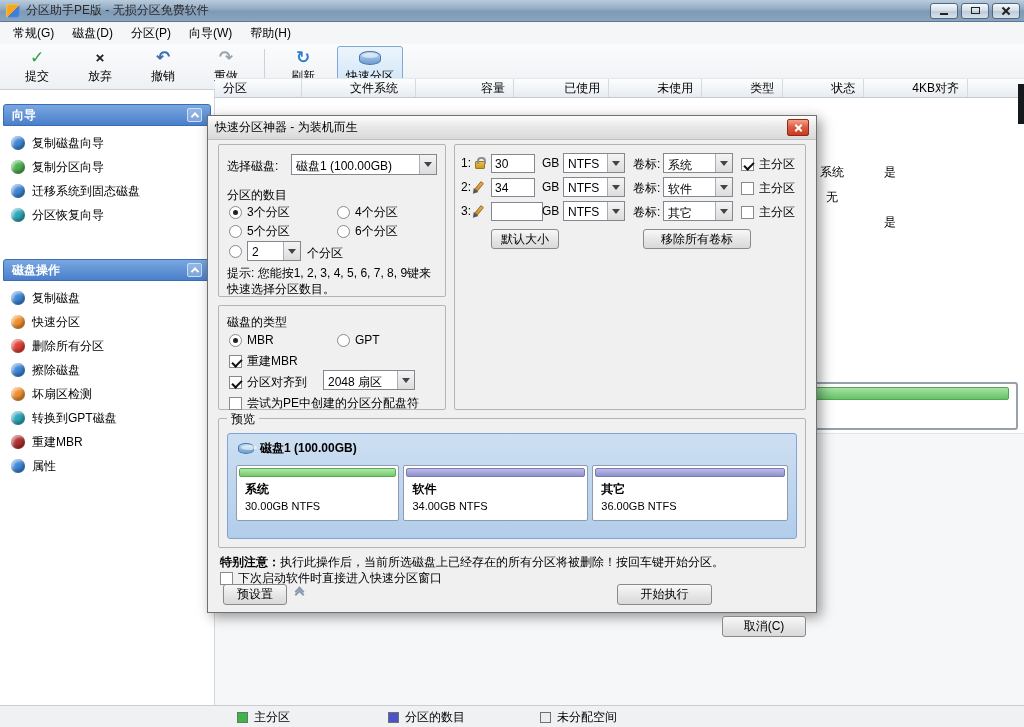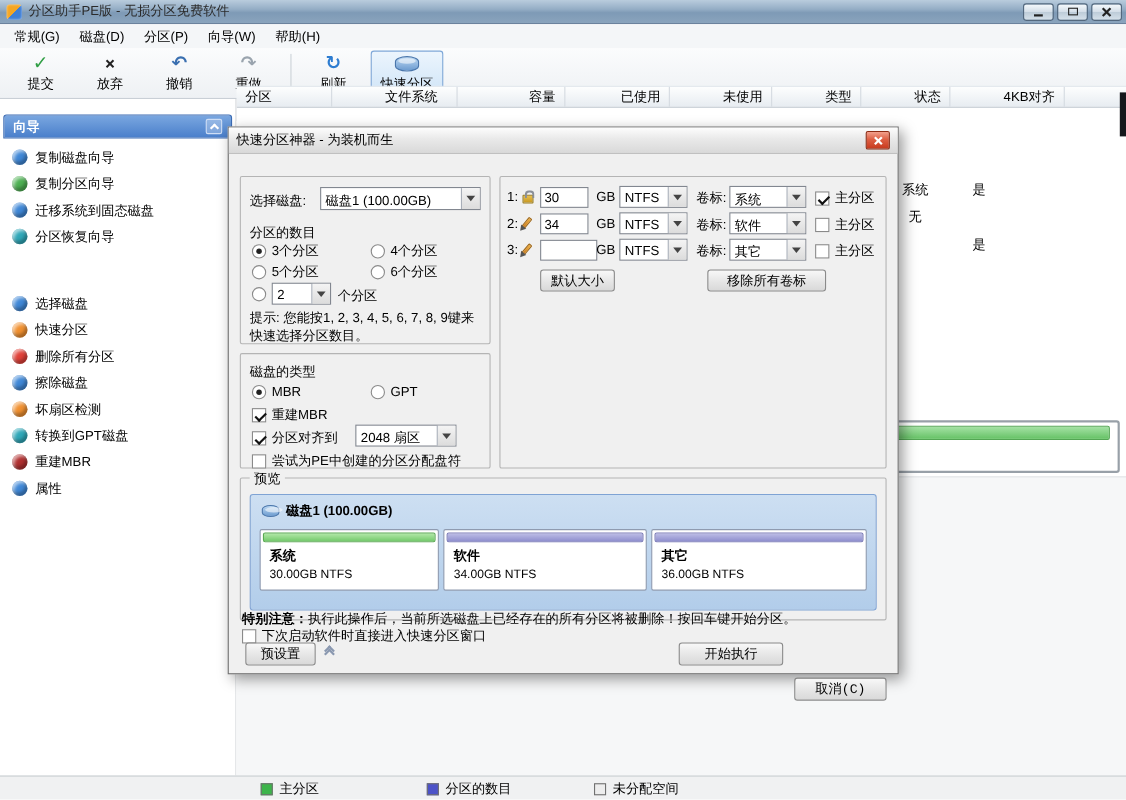--- a/index.html
+++ b/index.html
@@ -86,38 +86,38 @@
   .sw-green{background:#3cb54a} .sw-blue{background:#4c52c8} .sw-gray{background:#ededed}
   
   .dialog { position:absolute; left:207px; top:115px; width:610px; height:498px; z-index:10;
     background:#f0f0f0; border:1px solid #707070; box-shadow:4px 4px 12px rgba(0,0,0,.4); }
   .dlg-titlebar { height:24px; background:linear-gradient(#fdfdfd,#e9e9e9 45%,#d9d9d9);
     border-bottom:1px solid #c0c0c0; display:flex; align-items:center; padding:0 7px;gap:25px; }
   .dlg-close { margin-left:auto; width:22px; height:17px; border:1px solid #8c2a12; border-radius:2px;
     background:linear-gradient(#f2a08c,#dd5f43 45%,#c83a1e); display:flex; align-items:center; justify-content:center; }
   .dlg-close .xg { width:8px; height:8px; } .dlg-close .xg::before,.dlg-close .xg::after { width:9px; top:3px; }
   .dlg-body { position:relative; height:472px; }
-  .groupbox { position:absolute; border:1px solid #b4b4b4; border-radius:2px;margin-top:16px; }
+  .groupbox { position:absolute; border:1px solid #b4b4b4; border-radius:2px; }
   .grp-title { position:absolute; top:-8px; left:8px; background:#f0f0f0; padding:0 4px; }
   .abs { position:absolute; white-space:nowrap; }
   .combo { position:absolute; background:#fff; border:1px solid #828790; display:flex; align-items:stretch; height:21px; }
   .combo .txt { flex:1; padding:3px 0 0 4px; white-space:nowrap; overflow:hidden; }
   .combo .dd { width:17px; background:linear-gradient(#f4f4f4,#dcdcdc); border-left:1px solid #a8aeb8;
     display:flex; align-items:center; justify-content:center; }
   .tri { width:0; height:0; border-left:4px solid transparent; border-right:4px solid transparent; border-top:5px solid #444; }
   .cb { width:13px; height:13px; background:#fff; border:1px solid #8a8a8a; position:relative; flex:none; display:inline-block; }
   .cb.checked::after { content:""; position:absolute; left:2px; top:3px; width:8px; height:4px;
     border-left:2px solid #111; border-bottom:2px solid #111; transform:rotate(-45deg); }
   .radio { width:13px; height:13px; border-radius:50%; background:#fff; border:1px solid #8a8a8a; position:relative; flex:none; display:inline-block; }
   .radio.selected::after { content:""; position:absolute; left:3px; top:3px; width:5px; height:5px; border-radius:50%; background:#222; }
   .opt { position:absolute; display:flex; align-items:center; gap:5px; white-space:nowrap; }
   .tinput { position:absolute; height:19px; border:1px solid #828790; padding:0 3px;
     font:12px "Liberation Sans","DejaVu Sans",sans-serif; }
   .btn { position:absolute; height:21px; border:1px solid #8a8a8a; border-radius:3px;
-    background:linear-gradient(#f8f8f8,#e4e4e4 60%,#d9d9d9); display:flex; align-items:center; justify-content:center;font-family:Liberation Mono, monospace; }
+    background:linear-gradient(#f8f8f8,#e4e4e4 60%,#d9d9d9); display:flex; align-items:center; justify-content:center; }
   .lock { position:absolute; width:10px; height:8px; border:1px solid #9a7a18; border-radius:1px;
     background:linear-gradient(#e8c050,#c89820); }
   .lock::before { content:""; position:absolute; left:1px; top:-5px; width:5px; height:5px;
     border:2px solid #8a8f98; border-bottom:none; border-radius:4px 4px 0 0; }
   .pencil { position:absolute; width:4px; height:11px; border:1px solid #a06818; border-radius:1px;
     background:linear-gradient(#f0b040,#d08020); transform:rotate(40deg); }
   .pencil::after { content:""; position:absolute; bottom:-5px; left:-2px;
     border-left:3px solid transparent; border-right:3px solid transparent; border-top:5px solid #555; }
   .preview-panel { position:absolute; left:8px; top:14px; width:570px; height:106px;
     background:linear-gradient(#cddff2,#b2cdea); border:1px solid #7fa3d4; border-radius:3px; }
@@ -227,24 +227,30 @@
         <span class="ball ball-blue"></span>
         <span>迁移系统到固态磁盘</span>
       </div>
       <div class="side-item">
         <span class="ball ball-teal"></span>
         <span>分区恢复向导</span>
       </div>
     </div>
   </div>
   <div class="panel">
+    <div class="panel-header">
+      <span>磁盘操作</span>
+      <span class="panel-collapse">
+          <span class="chev-up"></span>
+        </span>
+    </div>
     <div class="panel-items">
       <div class="side-item">
         <span class="ball ball-blue"></span>
-        <span>选择磁盘</span>
+        <span>复制磁盘</span>
       </div>
       <div class="side-item">
         <span class="ball ball-orange"></span>
         <span>快速分区</span>
       </div>
       <div class="side-item">
         <span class="ball ball-red"></span>
         <span>删除所有分区</span>
       </div>
       <div class="side-item">

